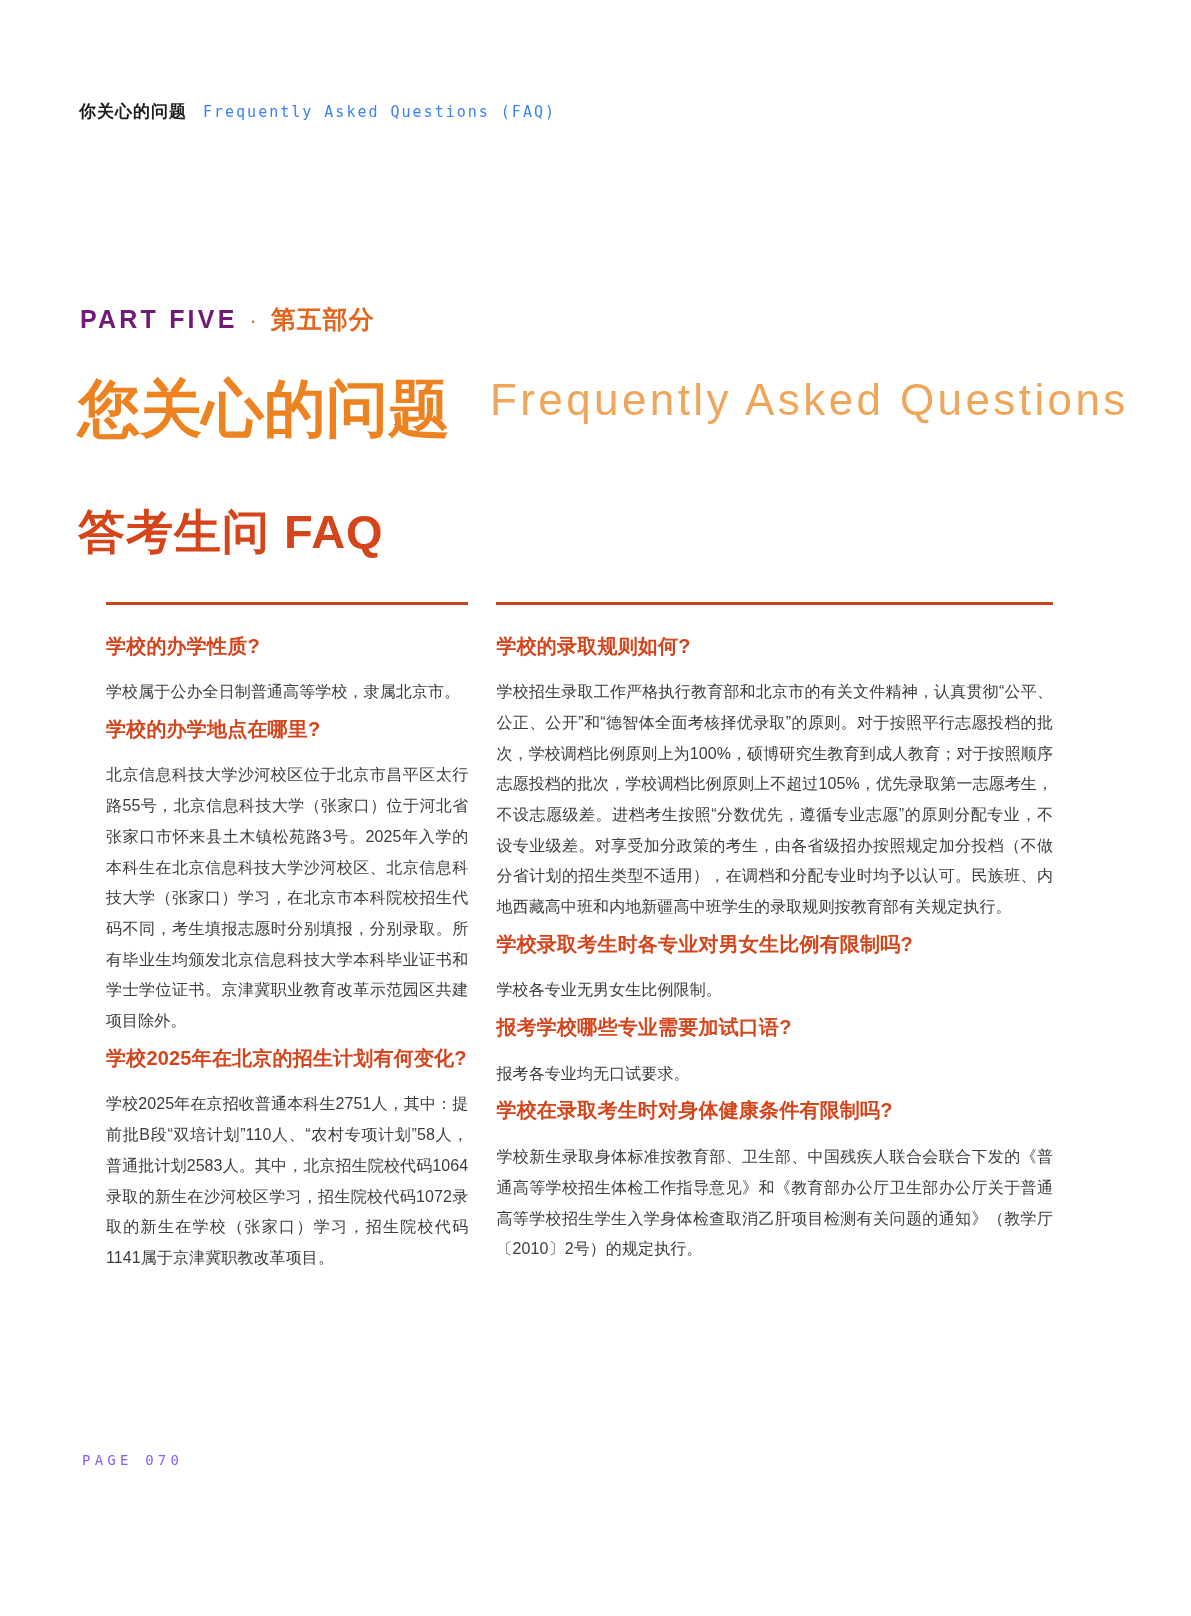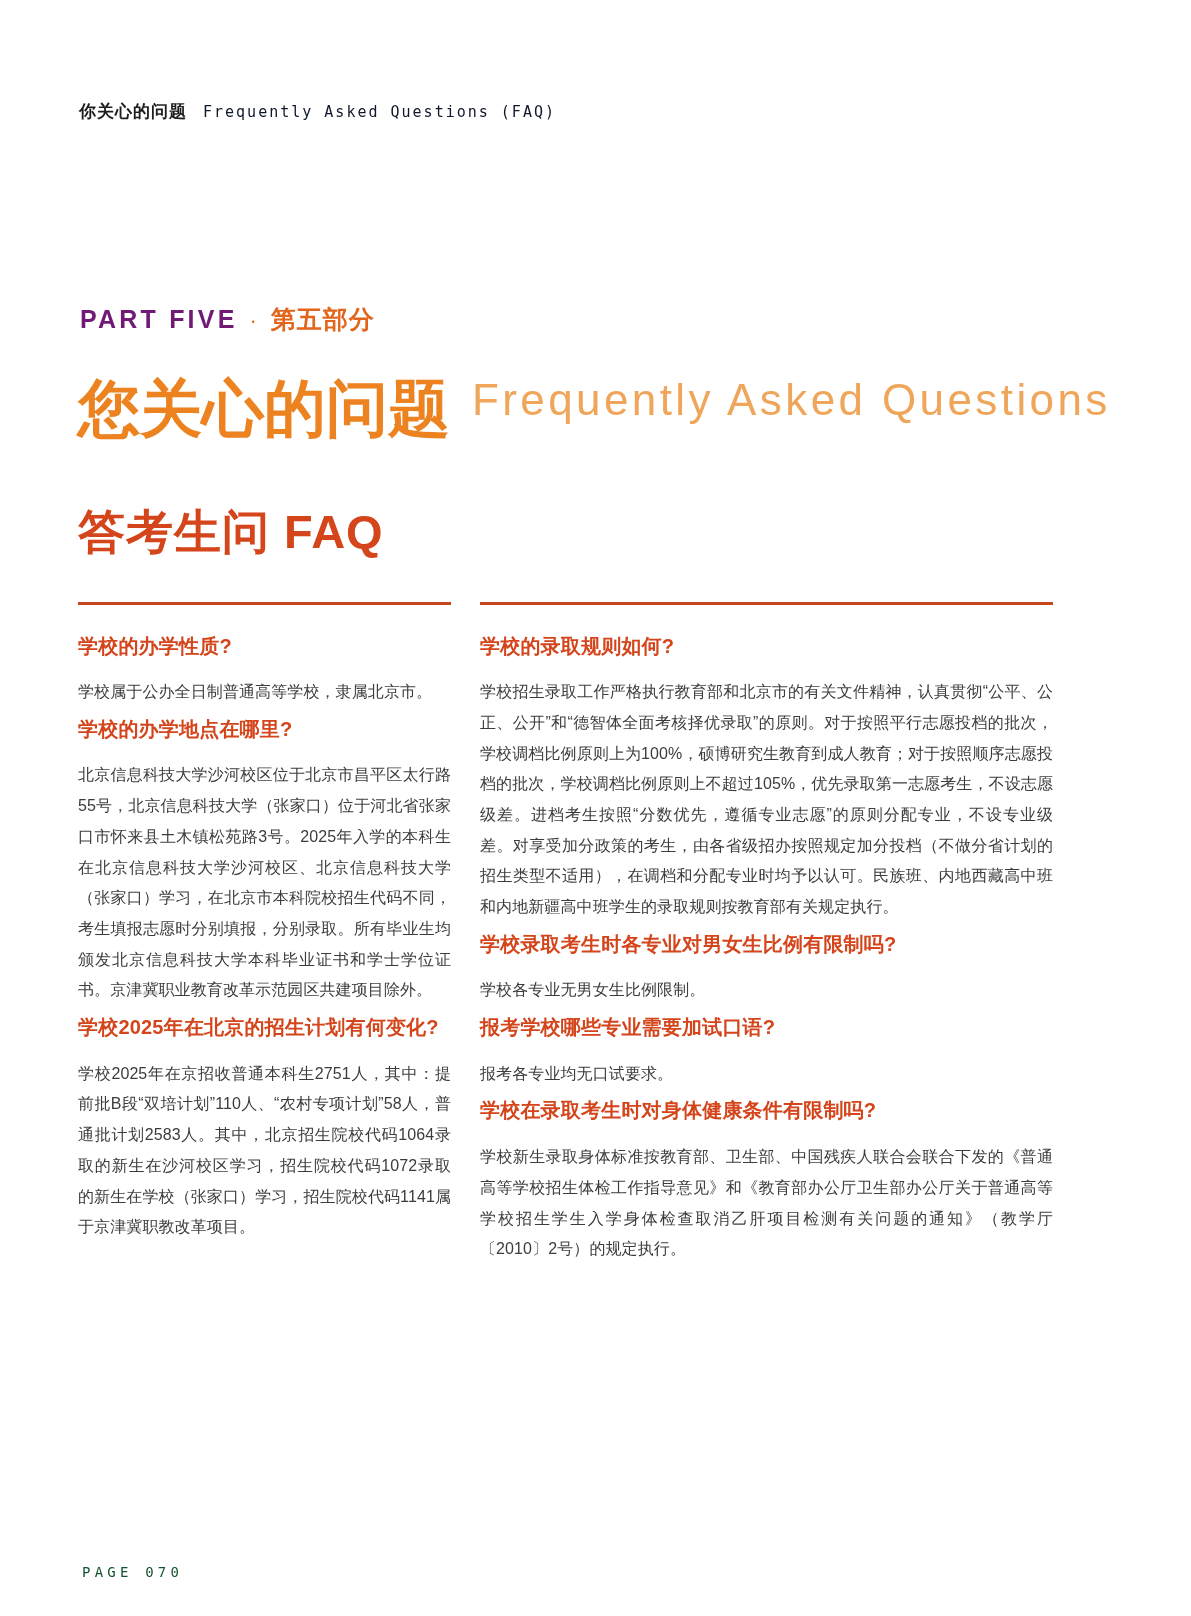--- a/index.html
+++ b/index.html
@@ -32,21 +32,21 @@
   }
   .running-header .cn {
     font-size: 17px;
     font-weight: bold;
     color: #1d1d1d;
     letter-spacing: 1.0px;
   }
   .running-header .en {
     font-size: 15px;
     font-weight: normal;
-    color: #0f172a;
+    color: #3b82f6;
     letter-spacing: 2.0px;
     margin-left: 16px;
     font-family: "DejaVu Sans Mono", "Liberation Mono", monospace;
   }
 
   
   .part-label {
     position: absolute;
     left: 80px;
     top: 303px;
@@ -87,21 +87,21 @@
     font-weight: bold;
     color: #ED8320;
     letter-spacing: 0px;
   }
   .big-title .bt-en {
     font-size: 44px;
     line-height: 1;
     font-weight: normal;
     color: #EFA65A;
     letter-spacing: 3.4px;
-    margin-left: 22px;
+    margin-left: 40px;
   }
 
   
   .section-title {
     position: absolute;
     left: 78px;
     top: 508px;
     font-size: 47px;
     line-height: 1;
     font-weight: bold;
@@ -115,21 +115,21 @@
     position: absolute;
     left: 78px;
     top: 602px;
     width: 975px;
     display: flex;
     gap: 0px;
   }
   .col {
     box-sizing: border-box;
   }
-  .col-left  { width: 373px; }
+  .col-left  { width: 373px; margin-left: 28px; }
   .col-gap   { width: 29px; }
   .col-right { width: 573px; }
 
   .rule {
     height: 2.5px;
     background: #C8461D;
     width: 100%;
     margin-bottom: 28px;
   }
 
@@ -151,23 +151,23 @@
     letter-spacing: 0.1px;
   }
   .a:last-child { margin-bottom: 0; }
 
   .block { margin-bottom: 8px; }
 
   
   .footer {
     position: absolute;
     left: 82px;
-    top: 1564px;
+    top: 1452px;
     font-size: 14px;
-    color: #14532d;
+    color: #8b5cf6;
     letter-spacing: 4.2px;
     font-family: "DejaVu Sans Mono", "Liberation Mono", monospace;
   }
 </style>
 </head>
 <body>
 
 <div class="page">
 
   <div class="running-header">

